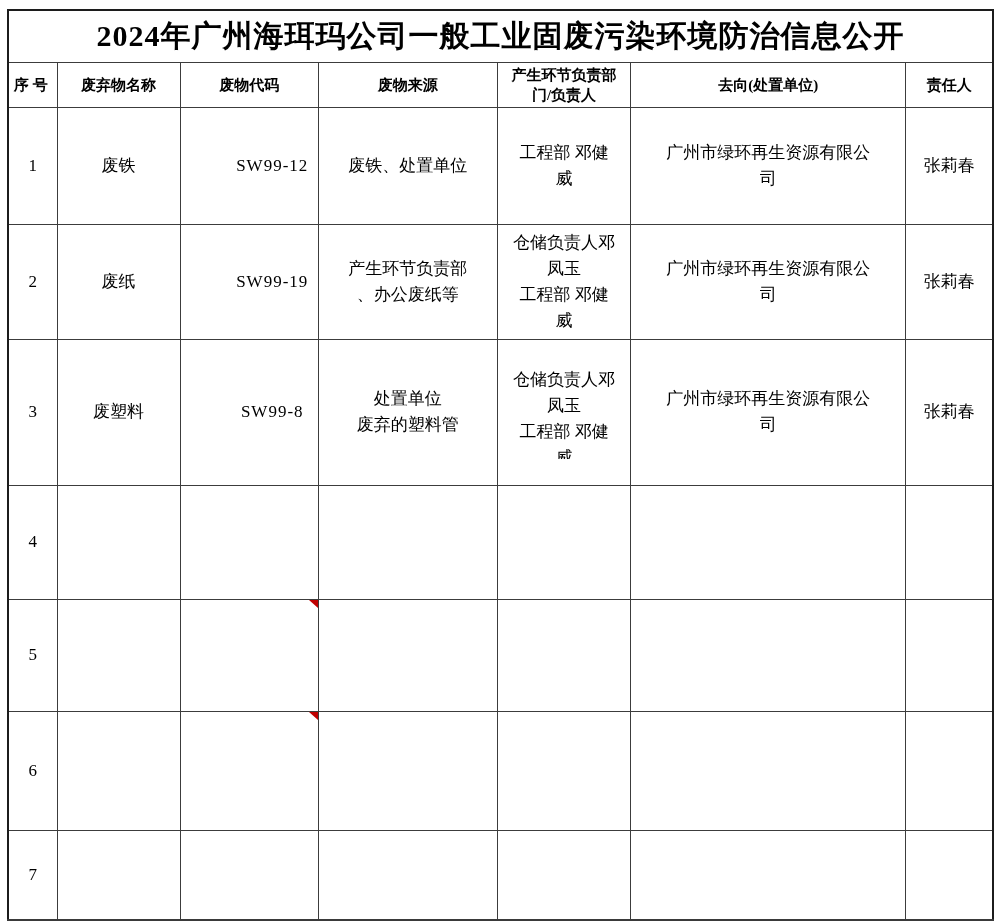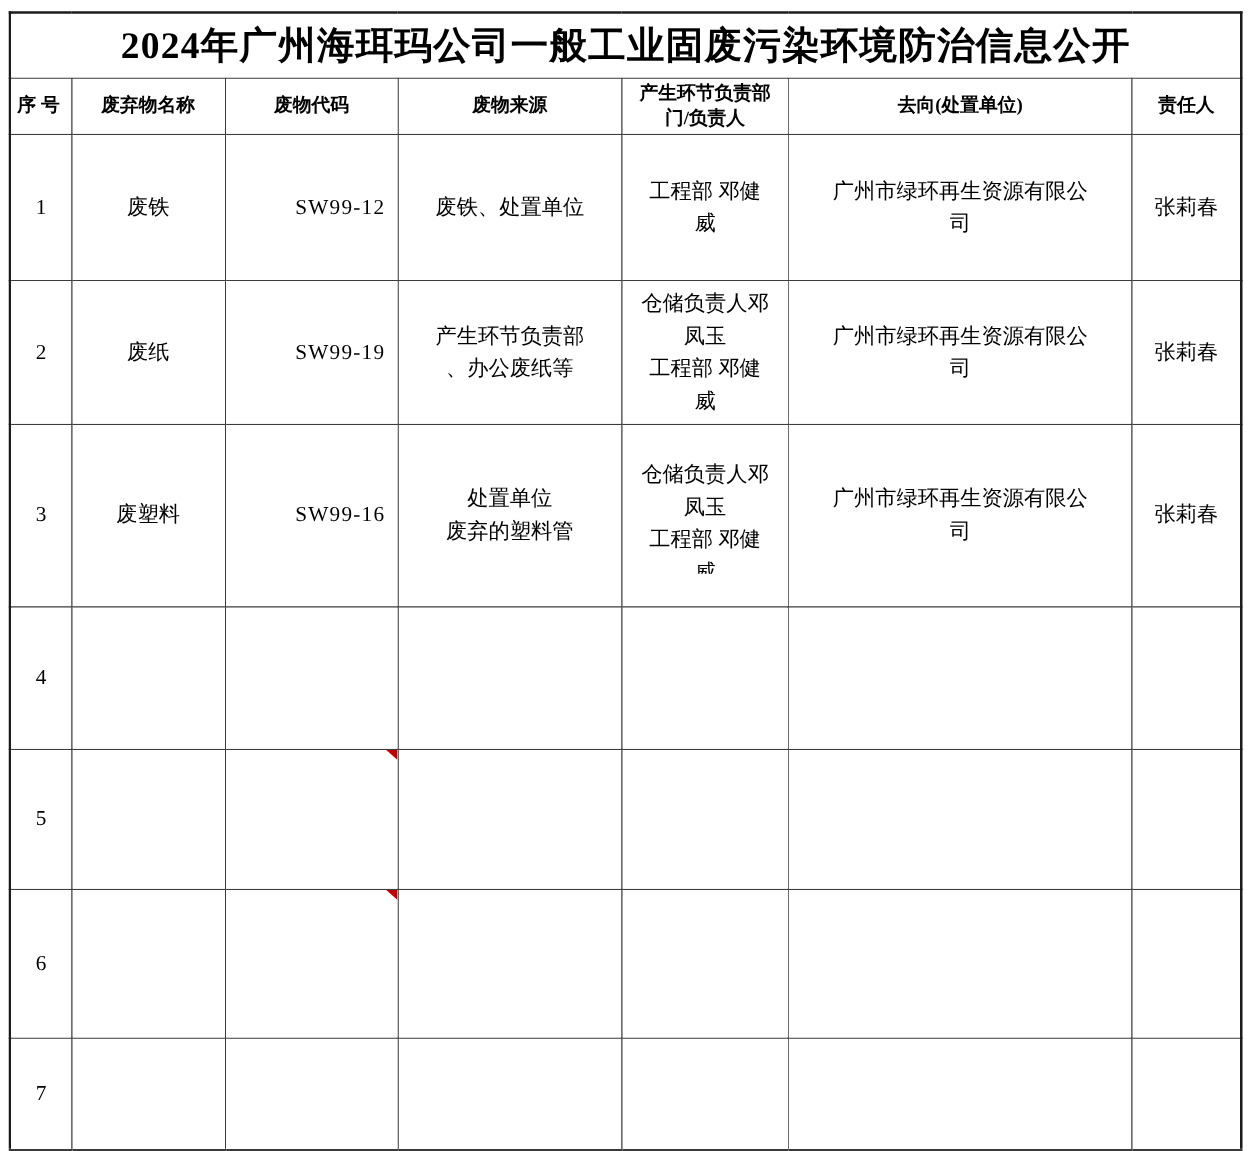--- a/index.html
+++ b/index.html
@@ -120,21 +120,21 @@
 工程部 邓健
 威</td>
     <td class="c">广州市绿环再生资源有限公
 司</td>
     <td class="c">张莉春</td>
   </tr>
 
   <tr style="height:93px">
     <td class="c">3</td>
     <td class="c">废塑料</td>
-    <td class="c c-code">SW99-16</td>
+    <td class="c c-code">SW99-8</td>
     <td class="c">处置单位
 废弃的塑料管</td>
     <td class="c clip">
       <div class="clipbox">仓储负责人邓
 凤玉
 工程部 邓健
 威</div>
     </td>
     <td class="c">广州市绿环再生资源有限公
 司</td>

